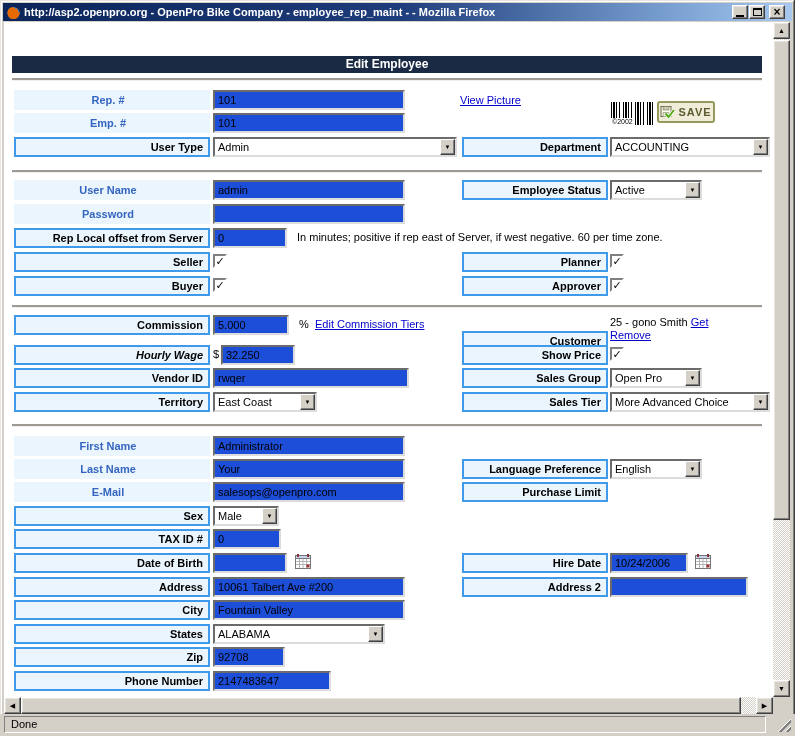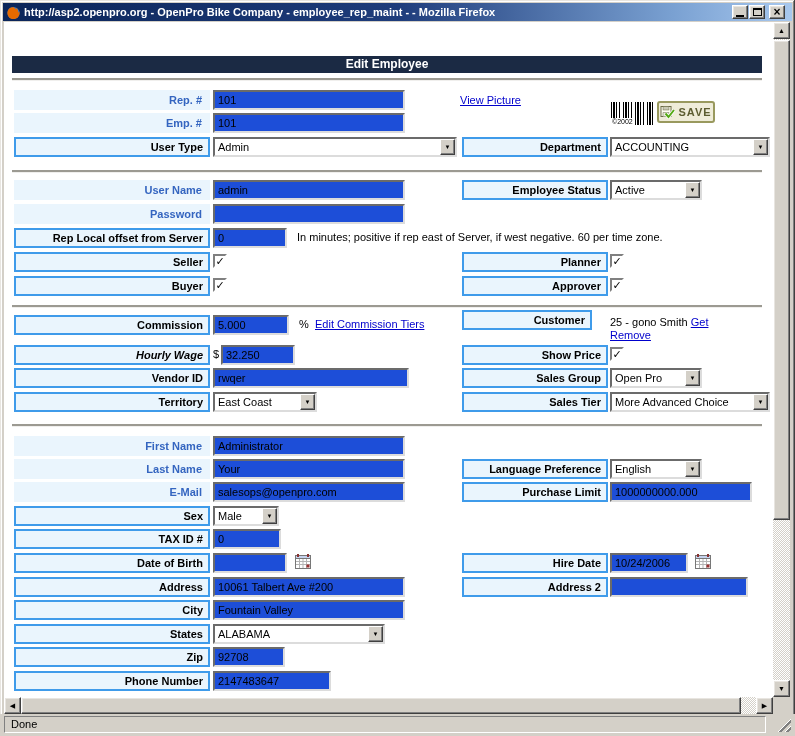--- a/index.html
+++ b/index.html
@@ -20,21 +20,21 @@
           display:flex;align-items:center;justify-content:center;}
   .glyph-min{width:8px;height:2px;background:#000;margin-top:7px;}
   .glyph-max{width:9px;height:8px;border:1px solid #000;border-top:2px solid #000;}
   .glyph-close{font-size:12px;font-weight:bold;line-height:10px;color:#000;}
   
   .content{position:absolute;left:4px;top:22px;width:769px;height:675px;background:#fff;overflow:hidden;}
   .hdrbar{position:absolute;left:8px;top:34px;width:750px;height:17px;background:#1b2a44;color:#fff;
           font-size:12px;font-weight:bold;text-align:center;line-height:17px;}
   .divider{position:absolute;left:8px;width:750px;height:3px;background:#9c9a92;border-bottom:1px solid #f0efed;}
   .lbl{position:absolute;height:20px;line-height:20px;background:#eaf5fd;color:#3465c0;font-size:11px;
-       font-weight:bold;text-align:right;padding-right:8px;}
+       font-weight:bold;text-align:center;padding-right:8px;}
   .lblbox{position:absolute;height:20px;line-height:16px;background:#eaf5fd;color:#000;font-size:11px;
           font-weight:bold;text-align:right;padding-right:5px;border:2px solid #3f9bea;}
   .inp{position:absolute;height:20px;border:2px solid;border-color:#6b6b6b #dcdcdc #dcdcdc #6b6b6b;
        background:#1d4ed8;font-size:11px;color:#000;padding:0 3px;outline:none;}
   .sel{position:absolute;height:20px;border:2px solid;border-color:#6b6b6b #dcdcdc #dcdcdc #6b6b6b;
        background:#fff;display:flex;align-items:stretch;}
   .seltxt{flex:1;font-size:11px;line-height:16px;padding-left:3px;white-space:nowrap;overflow:hidden;}
   .selbtn{width:15px;background:#d4d0c8;border:1px solid;border-color:#fff #404040 #404040 #fff;
           box-shadow:inset -1px -1px 0 #808080;display:flex;align-items:center;justify-content:center;
           font-size:6px;color:#000;}
@@ -152,21 +152,21 @@
     <div class="cb" style="left:209px;top:256px;">✓</div>
     <div class="lblbox" style="left:458px;top:254px;width:146px;">Approver</div>
     <div class="cb" style="left:606px;top:256px;">✓</div>
 
     <div class="divider" style="top:283px;"></div>
 
     <div class="lblbox" style="left:10px;top:293px;width:196px;">Commission</div>
     <input class="inp" style="left: 209px; top: 293px; width: 76px;" value="5.000">
     <span class="affix" style="left:295px;top:296px;">%</span>
     <a class="link" style="left:311px;top:296px;">Edit Commission Tiers</a>
-    <div class="lblbox" style="left:458px;top:288px;width:130px;">Customer</div>
+    <div class="lblbox" style="left:458px;top:309px;width:146px;">Customer</div>
     <div class="custtext">
       <span>25 - gono Smith</span>
       <a class="ilink">Get</a>
       <a class="ilink">Remove</a>
     </div>
 
     <div class="lblbox" style="left:10px;top:323px;width:196px;font-style:italic;">Hourly Wage</div>
     <span class="affix" style="left:209px;top:326px;">$</span>
     <input class="inp" style="left: 217px; top: 323px; width: 74px;" value="32.250">
     <div class="lblbox" style="left:458px;top:323px;width:146px;">Show Price</div>
@@ -200,21 +200,20 @@
     <input class="inp" style="left: 209px; top: 437px; width: 192px;" value="Your">
     <div class="lblbox" style="left:458px;top:437px;width:146px;">Language Preference</div>
     <div class="sel" style="left:606px;top:437px;width:92px;">
       <span class="seltxt">English</span>
       <span class="selbtn">▼</span>
     </div>
 
     <div class="lbl" style="left:10px;top:460px;width:196px;">E-Mail</div>
     <input class="inp" style="left: 209px; top: 460px; width: 192px;" value="salesops@openpro.com">
     <div class="lblbox" style="left:458px;top:460px;width:146px;">Purchase Limit</div>
-    <input class="inp" style="left: 606px; top: 460px; width: 142px;" value="1000000000.000">
 
     <div class="lblbox" style="left:10px;top:484px;width:196px;">Sex</div>
     <div class="sel" style="left:209px;top:484px;width:66px;">
       <span class="seltxt">Male</span>
       <span class="selbtn">▼</span>
     </div>
 
     <div class="lblbox" style="left:10px;top:507px;width:196px;">TAX ID #</div>
     <input class="inp" style="left: 209px; top: 507px; width: 68px;" value="0">
 

